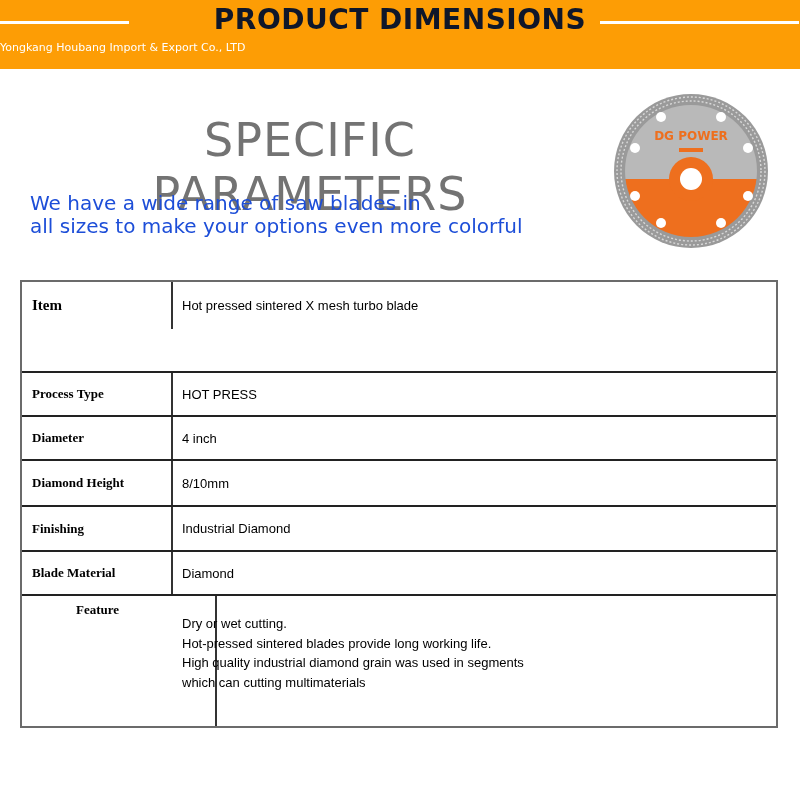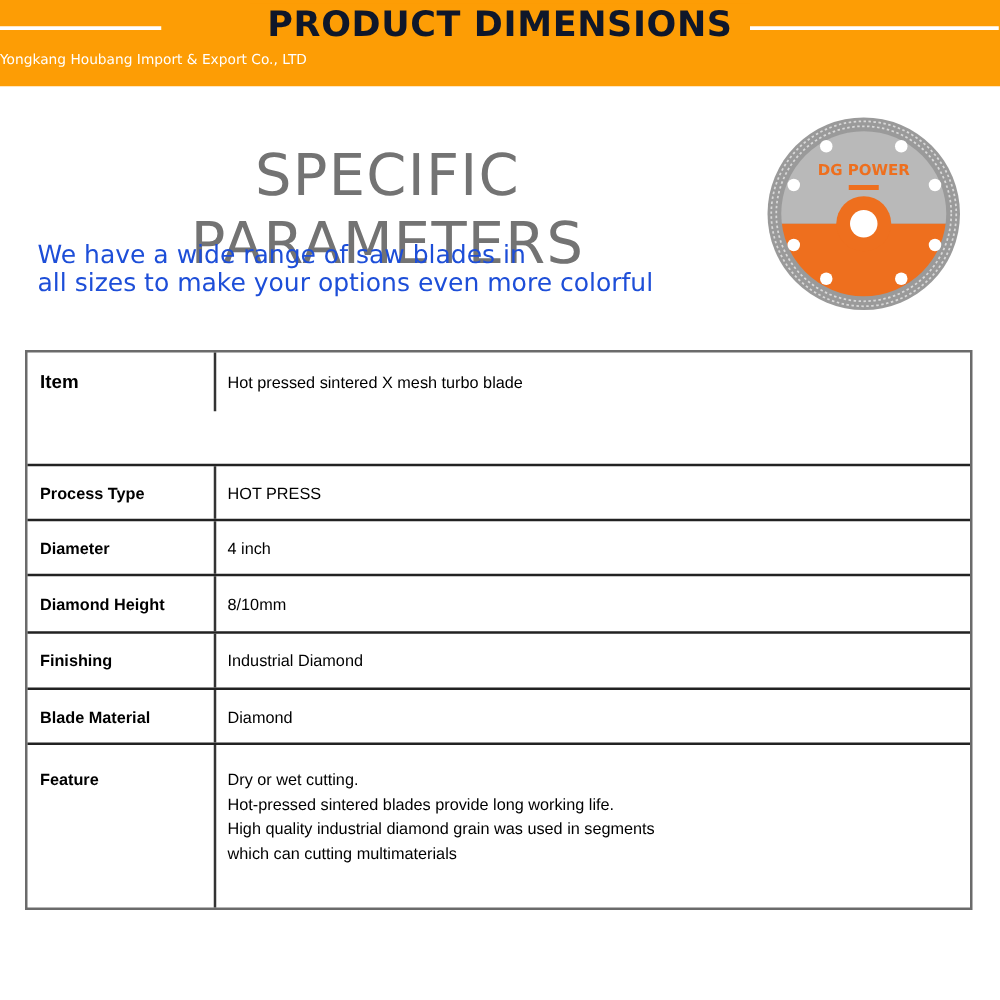--- a/index.html
+++ b/index.html
@@ -45,28 +45,28 @@
     border: 2px solid #6b6b6b; border-collapse: collapse;
   }
   .row {
     position: absolute; left: 0; width: 754px; border-top: 2px solid #222;
   }
   .row.first { border-top: none; }
   .cell-label {
     position: absolute; left: 0; top: 0; width: 151px; height: 100%;
     border-right: 2px solid #333;
     font-weight: bold; font-size: 13px; padding-left: 10px;
-    display: flex; align-items: center;
+    display: flex; align-items: center; font-family: Liberation Serif, serif;
   }
   .cell-value {
     position: absolute; left: 153px; top: 0; right: 0; height: 100%;
     font-size: 13px; padding-left: 7px; display: flex; align-items: center;
   }
   .row.first .cell-label { font-size: 15px; }
-  .row.feature .cell-label { align-items: flex-start; padding-top: 20px; }
+  .row.feature .cell-label { align-items: flex-start; padding-top: 6px; margin-left: 44px; }
   .row.feature .cell-value { align-items: flex-start; padding-top: 18px; flex-direction: column; line-height: 19.5px; }
 </style>
 </head>
 <body>
 
 <div class="banner">
   <div class="banner-line left"></div>
   <div class="banner-line right"></div>
   <div class="banner-title"><span>PRODUCT DIMENSIONS</span></div>
   <div class="banner-sub">Yongkang Houbang Import &amp; Export Co., LTD</div>

